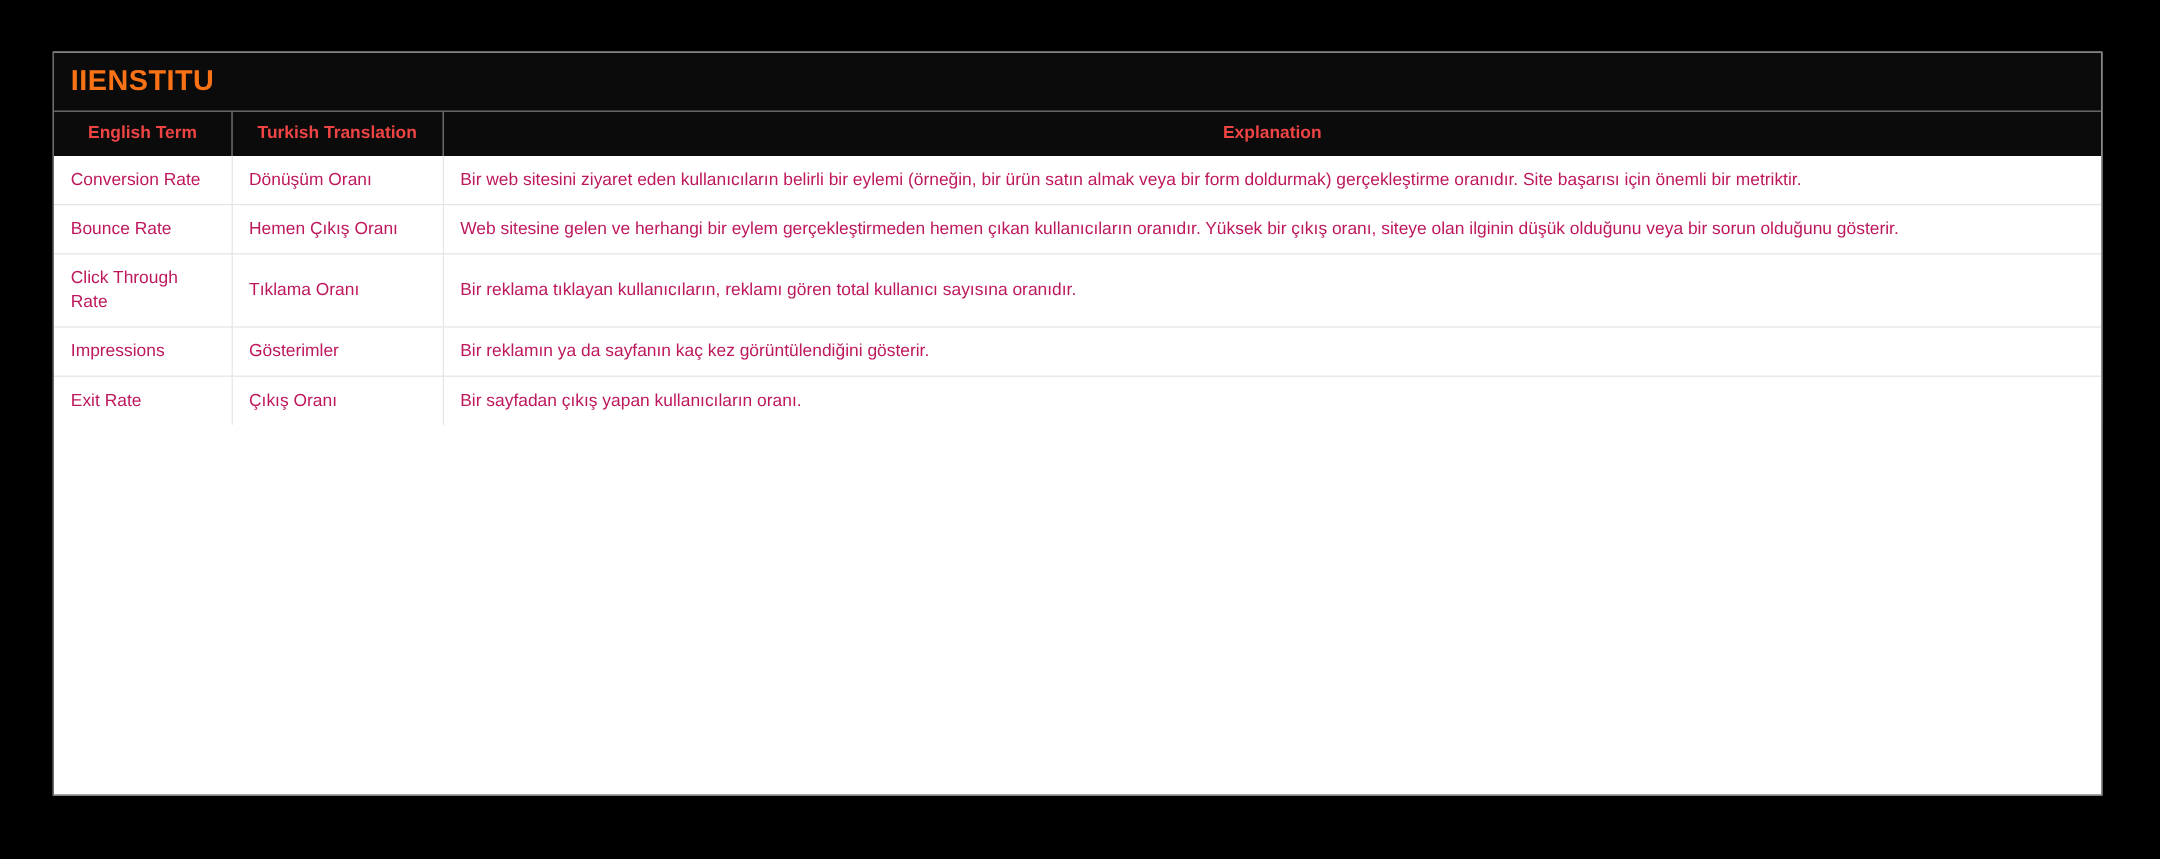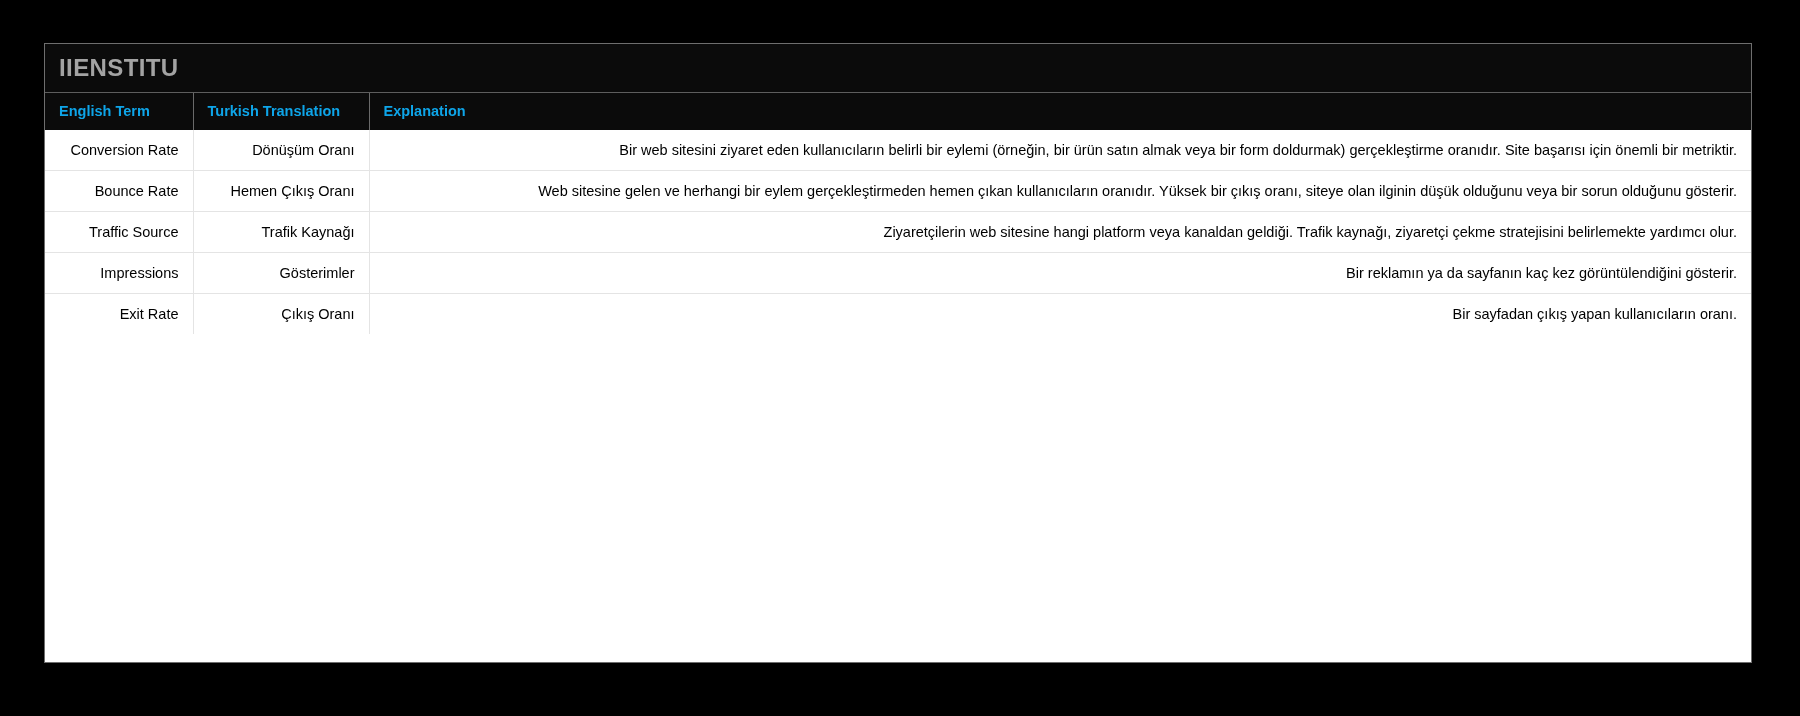--- a/index.html
+++ b/index.html
@@ -39,60 +39,59 @@
   .brand-bar {
     background: #0b0b0b;
     height: 49px;
     box-sizing: border-box;
     display: flex;
     align-items: center;
     padding: 0 0 0 14px;
     border-bottom: 1px solid #5e5e5e;
   }
   .brand-logo {
-    color: #a3a3a3;
+    color: #f97316;
     font-size: 24px;
     font-weight: bold;
     letter-spacing: 0.4px;
     line-height: 1;
   }
 
   
   table.glossary {
     border-collapse: collapse;
     width: 100%;
     table-layout: fixed;
     background: #ffffff;
   }
 
   thead tr {
     background: #0b0b0b;
   }
   thead th {
-    color: #0ea5e9;
+    color: #ef4444;
     font-size: 14.5px;
     font-weight: bold;
-    text-align: left;
+    text-align: center;
     padding: 10px 14px 11px 14px;
     border-right: 1px solid #6a6a6a;
     vertical-align: middle;
     box-sizing: border-box;
   }
   thead th:last-child { border-right: none; }
 
   tbody td {
     font-size: 14.5px;
-    color: #000000;
+    color: #be185d;
     padding: 10px 14px;
     border-bottom: 1px solid #e4e4e4;
     border-right: 1px solid #e4e4e4;
     vertical-align: middle;
     line-height: 1.38;
     box-sizing: border-box;
-    text-align: right;
   }
   tbody td:last-child { border-right: none; }
   tbody tr:last-child td { border-bottom: none; }
 
   .col-en   { width: 148px; }
   .col-tr   { width: 176px; }
   .col-expl { width: auto; }
 
   td.cell-expl { padding-left: 14px; }
 </style>
@@ -125,23 +124,23 @@
             <td class="cell-en">Conversion Rate</td>
             <td class="cell-tr">Dönüşüm Oranı</td>
             <td class="cell-expl">Bir web sitesini ziyaret eden kullanıcıların belirli bir eylemi (örneğin, bir ürün satın almak veya bir form doldurmak) gerçekleştirme oranıdır. Site başarısı için önemli bir metriktir.</td>
           </tr>
           <tr>
             <td class="cell-en">Bounce Rate</td>
             <td class="cell-tr">Hemen Çıkış Oranı</td>
             <td class="cell-expl">Web sitesine gelen ve herhangi bir eylem gerçekleştirmeden hemen çıkan kullanıcıların oranıdır. Yüksek bir çıkış oranı, siteye olan ilginin düşük olduğunu veya bir sorun olduğunu gösterir.</td>
           </tr>
           <tr>
-            <td class="cell-en">Traffic Source</td>
-            <td class="cell-tr">Trafik Kaynağı</td>
-            <td class="cell-expl">Ziyaretçilerin web sitesine hangi platform veya kanaldan geldiği. Trafik kaynağı, ziyaretçi çekme stratejisini belirlemekte yardımcı olur.</td>
+            <td class="cell-en">Click Through Rate</td>
+            <td class="cell-tr">Tıklama Oranı</td>
+            <td class="cell-expl">Bir reklama tıklayan kullanıcıların, reklamı gören total kullanıcı sayısına oranıdır.</td>
           </tr>
           <tr>
             <td class="cell-en">Impressions</td>
             <td class="cell-tr">Gösterimler</td>
             <td class="cell-expl">Bir reklamın ya da sayfanın kaç kez görüntülendiğini gösterir.</td>
           </tr>
           <tr>
             <td class="cell-en">Exit Rate</td>
             <td class="cell-tr">Çıkış Oranı</td>
             <td class="cell-expl">Bir sayfadan çıkış yapan kullanıcıların oranı.</td>

